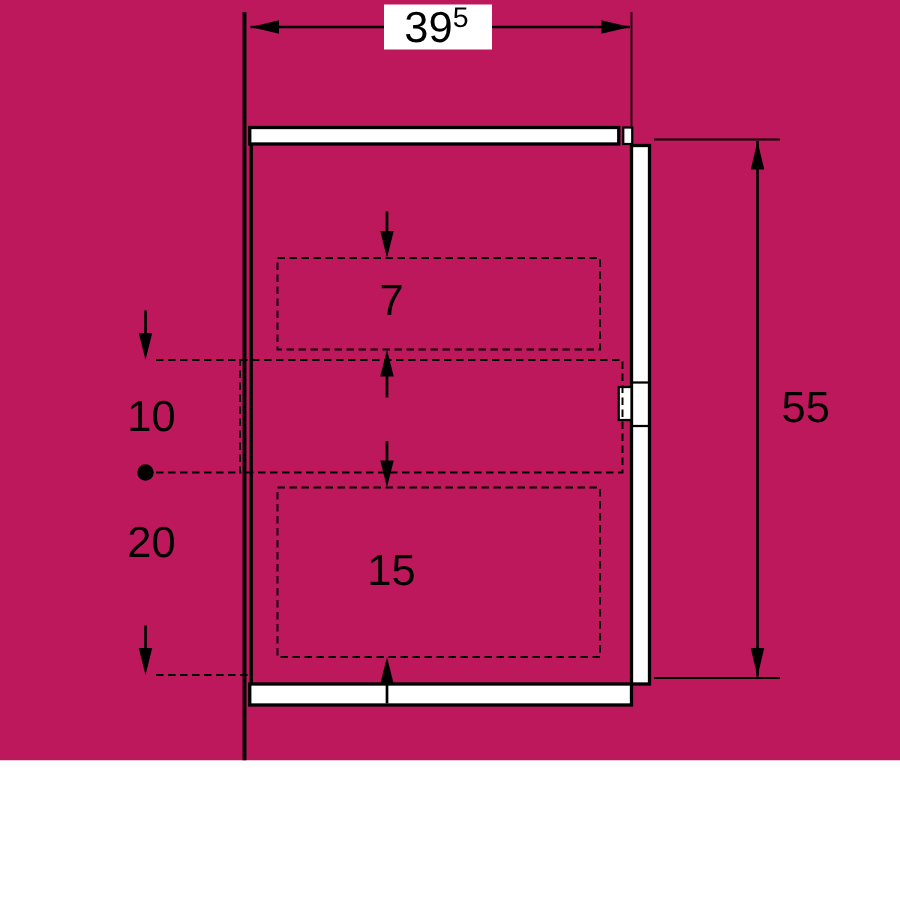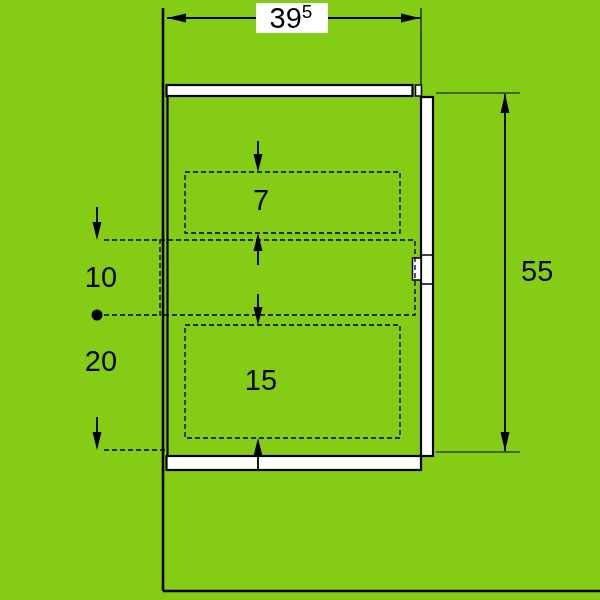--- a/index.html
+++ b/index.html
@@ -1,19 +1,19 @@
 <!DOCTYPE html>
 <html><head>
 <meta charset="utf-8">
 <style>
   html,body{margin:0;padding:0;background:#fff;}
   .canvas{
     position:relative;
-    width:600px;height:600px;
-    background:#84cc16;
+    width:600px;height:507px;
+    background:#be185d;
     font-family:"Liberation Sans", sans-serif;
     overflow:hidden;
   }
   svg{display:block;}
   svg text{
     font-family:"Liberation Sans", sans-serif;
     fill:#000000;
   }
   .dim-label{font-size:29px;}
   .dim-label-sup{font-size:19px;}

